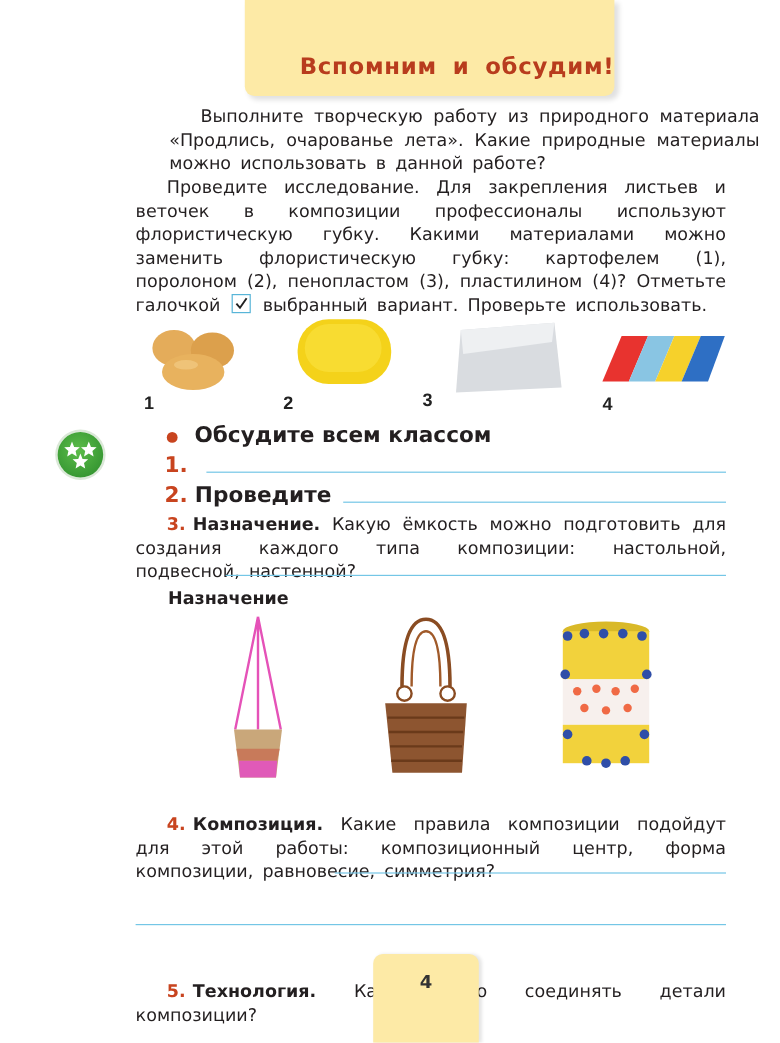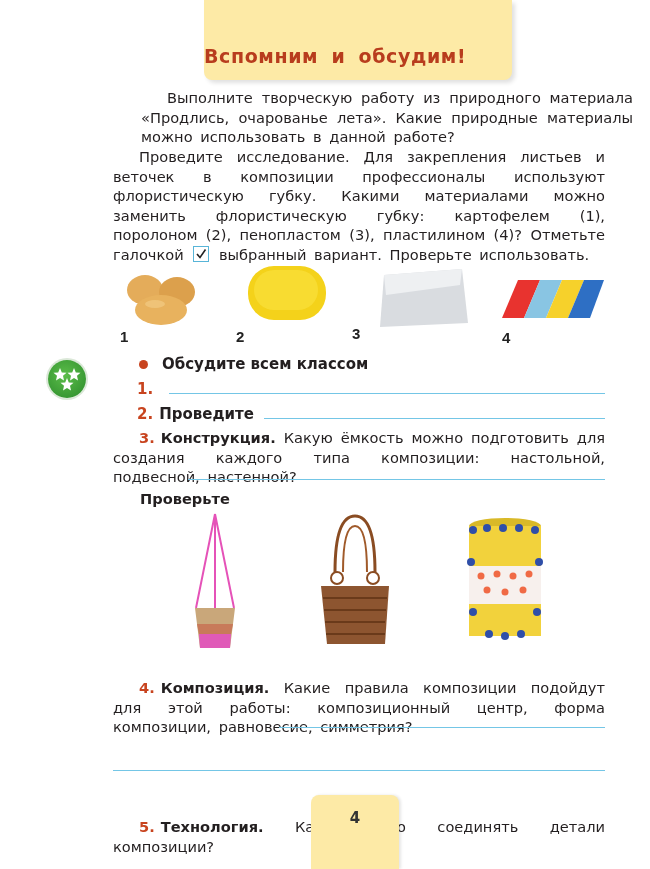--- a/index.html
+++ b/index.html
@@ -1,25 +1,25 @@
 <!DOCTYPE html>
 <html><head>
 <meta charset="utf-8">
 <style>
   html,body{margin:0;padding:0;background:#fff;}
   body{width:650px;height:869px;position:relative;overflow:hidden;font-family:"DejaVu Sans",sans-serif;color:#231f20;}
   .title-box{position:absolute;left:204px;top:0;width:308px;height:80px;background:#fdeaa6;border-radius:0 0 8px 8px;box-shadow:3px 3px 4px rgba(0,0,0,0.12);}
-  .title-box .t{position:absolute;left:0;right:0;top:45px;text-align:left;color:#b83c1d;font-weight:bold;font-size:19px;letter-spacing:0.6px;word-spacing:6px;}
+  .title-box .t{position:absolute;left:0;right:0;top:45px;text-align:right;color:#b83c1d;font-weight:bold;font-size:19px;letter-spacing:0.6px;word-spacing:6px;}
   .para{position:absolute;left:113px;width:492px;font-size:14.6px;line-height:19.5px;text-align:justify;word-spacing:3px;}
   .indent{text-indent:26px;}
   .check{display:inline-block;width:14px;height:14px;border:1.5px solid #58b5d8;vertical-align:-2px;position:relative;text-indent:0;margin:0 2px;}
   .check svg{position:absolute;left:1px;top:1px;}
   .img{position:absolute;}
   .num{position:absolute;font-family:"Liberation Sans",sans-serif;font-weight:bold;font-size:15px;color:#222;}
-  .row{position:absolute;left:113px;width:492px;font-size:15px;height:20px;display:flex;align-items:flex-end;}
+  .row{position:absolute;left:113px;width:492px;font-size:18px;height:20px;display:flex;align-items:flex-end;}
   .rn{color:#c8441f;font-weight:bold;margin-right:6px;}
   .b{font-weight:bold;}
   .line{flex:1;border-bottom:1.5px solid #74c6e6;margin-left:10px;height:0;margin-bottom:4px;}
   .fullline{position:absolute;left:113px;width:492px;border-bottom:1.5px solid #74c6e6;}
   .dot{display:inline-block;width:9px;height:9px;background:#c8441f;border-radius:50%;margin:0 14px 4px 26px;}
   .badge{position:absolute;left:48px;top:360px;width:38px;height:38px;border-radius:50%;background:radial-gradient(circle at 45% 40%,#5cbd4a,#2a8a2a);box-shadow:0 0 0 2px #dbe8d8;}
   .page-tab{position:absolute;left:311px;top:795px;width:88px;height:74px;background:#fdeaa6;border-radius:8px 8px 0 0;box-shadow:2px 0 3px rgba(0,0,0,0.1);}
   .page-tab span{position:absolute;left:0;right:0;top:14px;text-align:center;font-weight:bold;font-size:15px;color:#333;}
 </style>
 </head>
@@ -91,24 +91,24 @@
     <span class="line"></span>
   </div>
 
 <div class="row" style="top:403px;">
     <span style="width:24px"></span>
     <span class="rn">2.</span>
     <span class="b">Проведите</span>
     <span class="line"></span>
   </div>
 
-<div class="para indent" style="top:428px;"><span class="rn">3.</span><span class="b">Конструкция.</span> <span>Какую ёмкость можно подготовить для создания каждого типа композиции: настольной, подвесной, настенной?</span></div>
+<div class="para indent" style="top:428px;"><span class="rn">3.</span><span class="b">Назначение.</span> <span>Какую ёмкость можно подготовить для создания каждого типа композиции: настольной, подвесной, настенной?</span></div>
 <div style="position:absolute;left:188px;top:479px;width:417px;border-bottom:1.5px solid #74c6e6;"></div>
 
-<div class="b" style="position:absolute;left:140px;top:490px;font-size:14.6px;">Проверьте</div>
+<div class="b" style="position:absolute;left:140px;top:490px;font-size:14.6px;">Назначение</div>
 
 <div class="img" style="left:190px;top:512px;width:50px;height:140px;">
   <svg width="50" height="140">
       <path d="M25 2 L6 96 M25 2 L25 96 M25 2 L44 96" stroke="#e552b8" stroke-width="2" fill="none"></path>
       <polygon points="5,96 45,96 40,136 10,136" fill="#c9a77a"></polygon>
       <polygon points="7,112 43,112 41,122 9,122" fill="#c87a5a"></polygon>
       <polygon points="9,122 41,122 40,136 10,136" fill="#e05ab8"></polygon>
     </svg>
 </div>
 <div class="img" style="left:315px;top:512px;width:80px;height:142px;">

